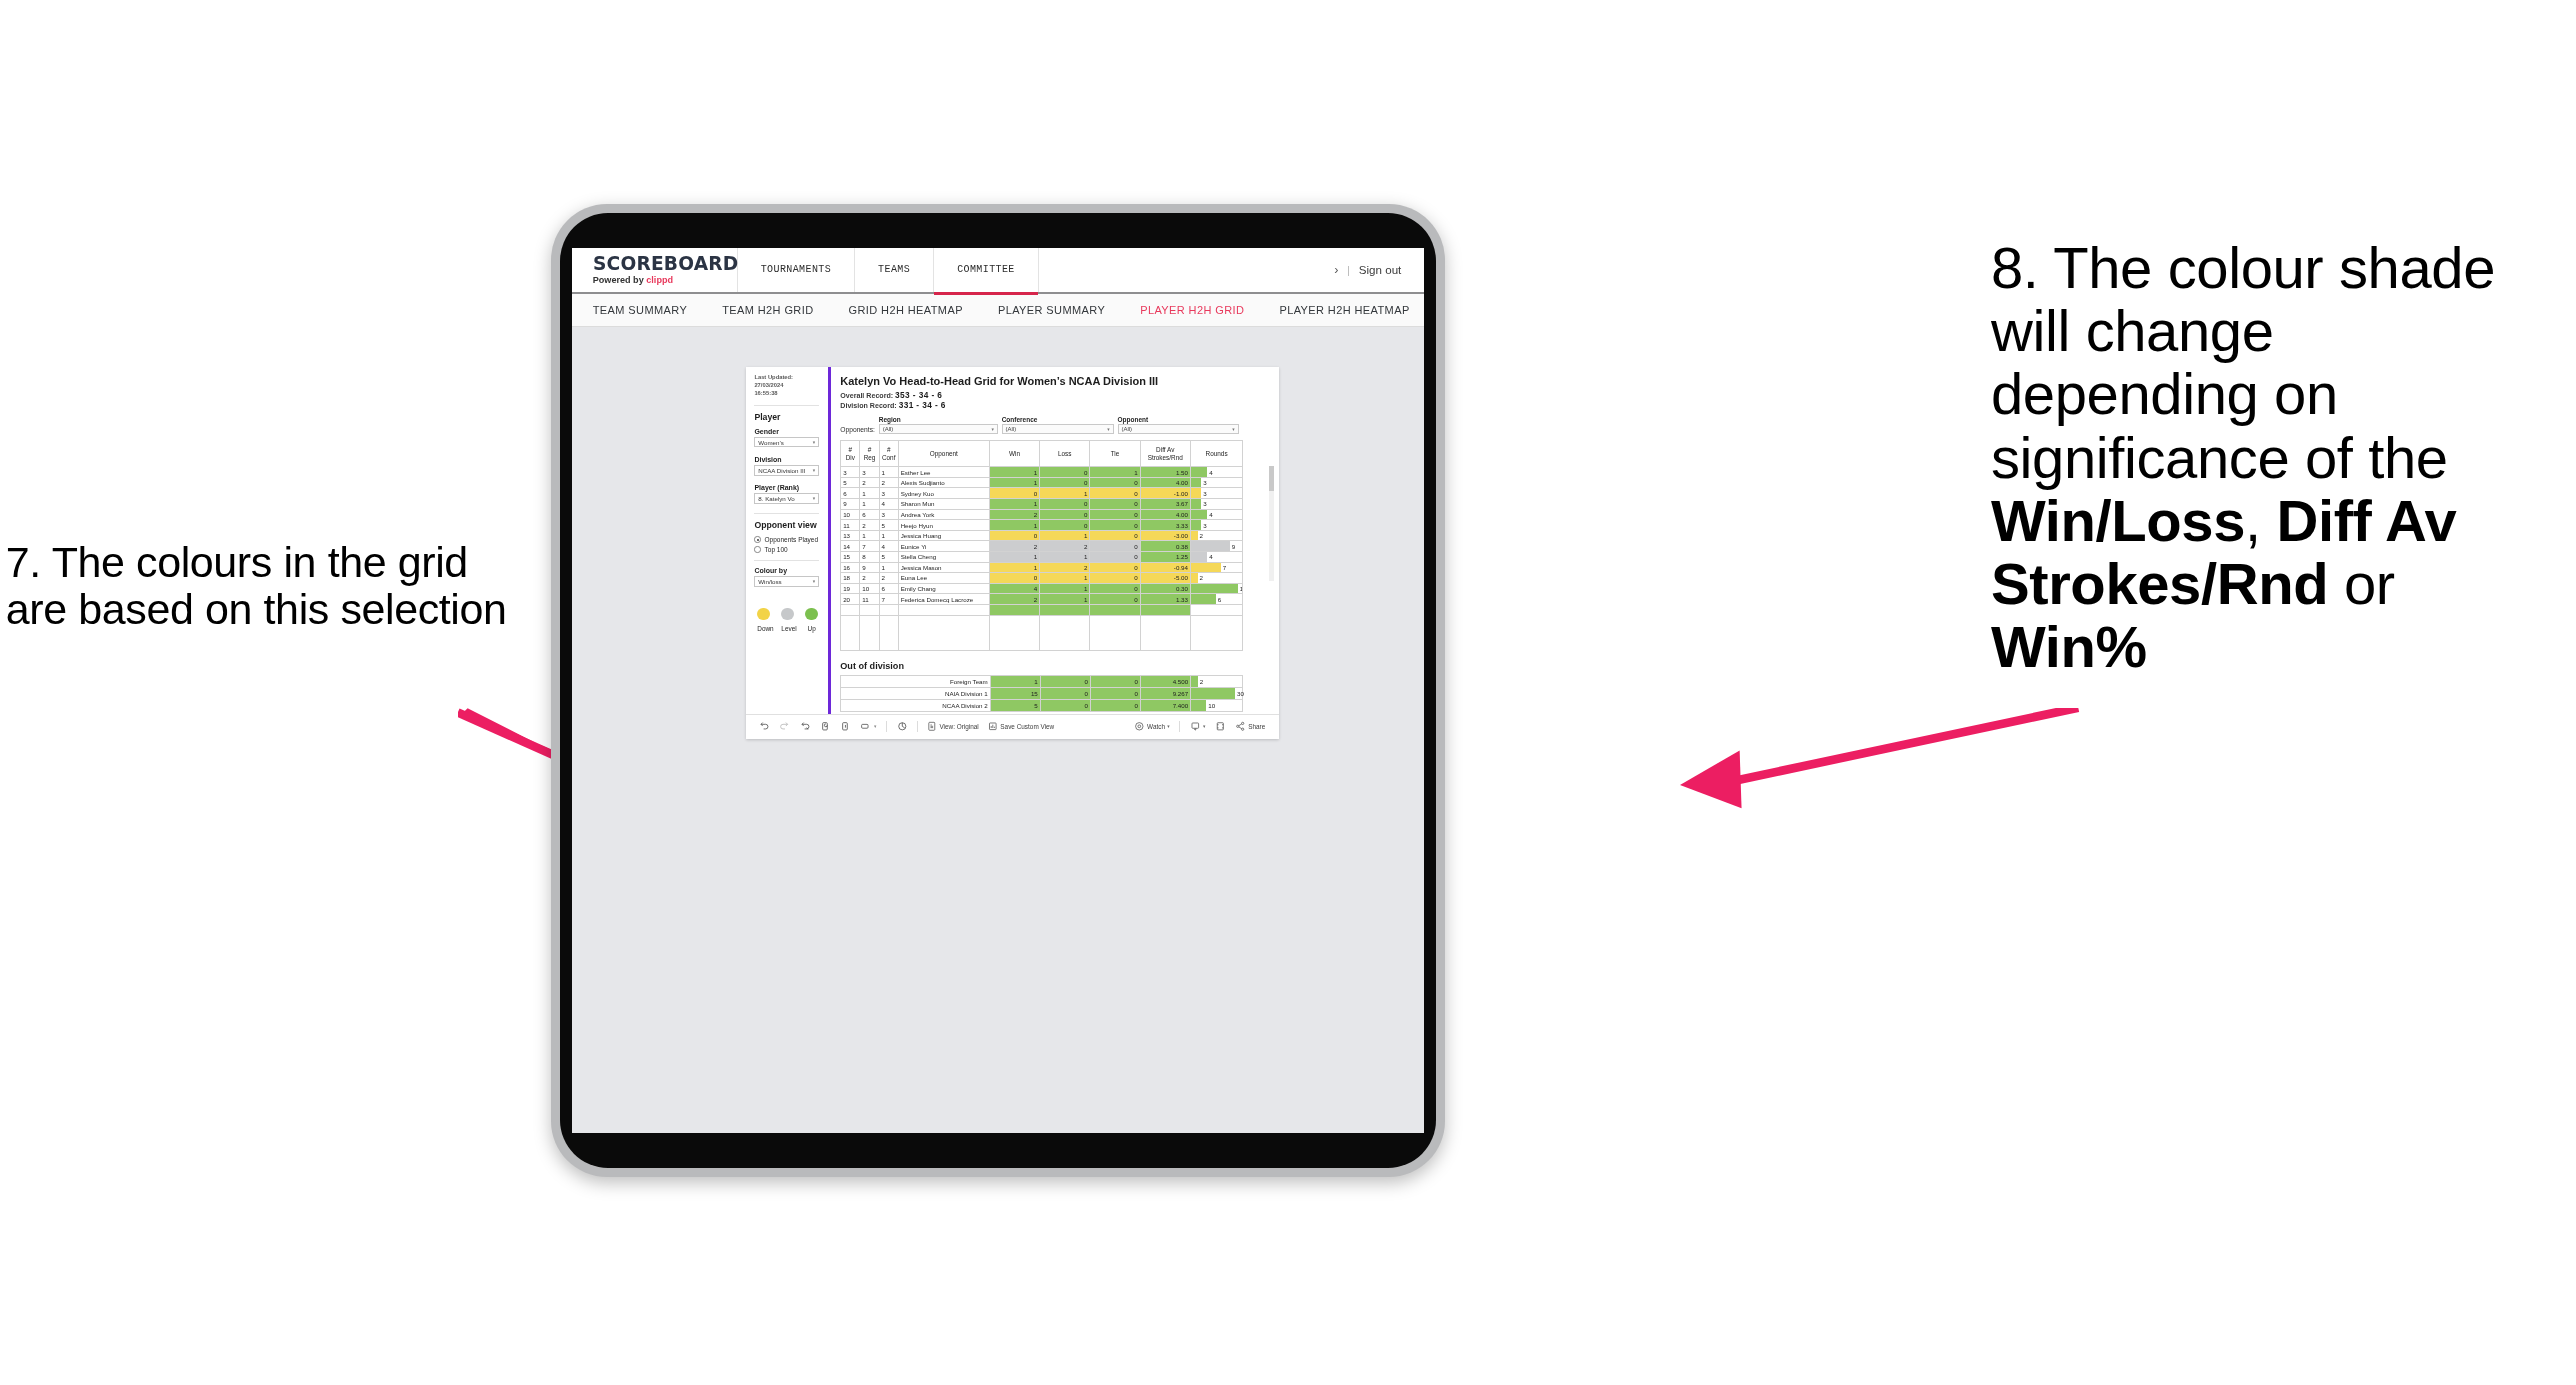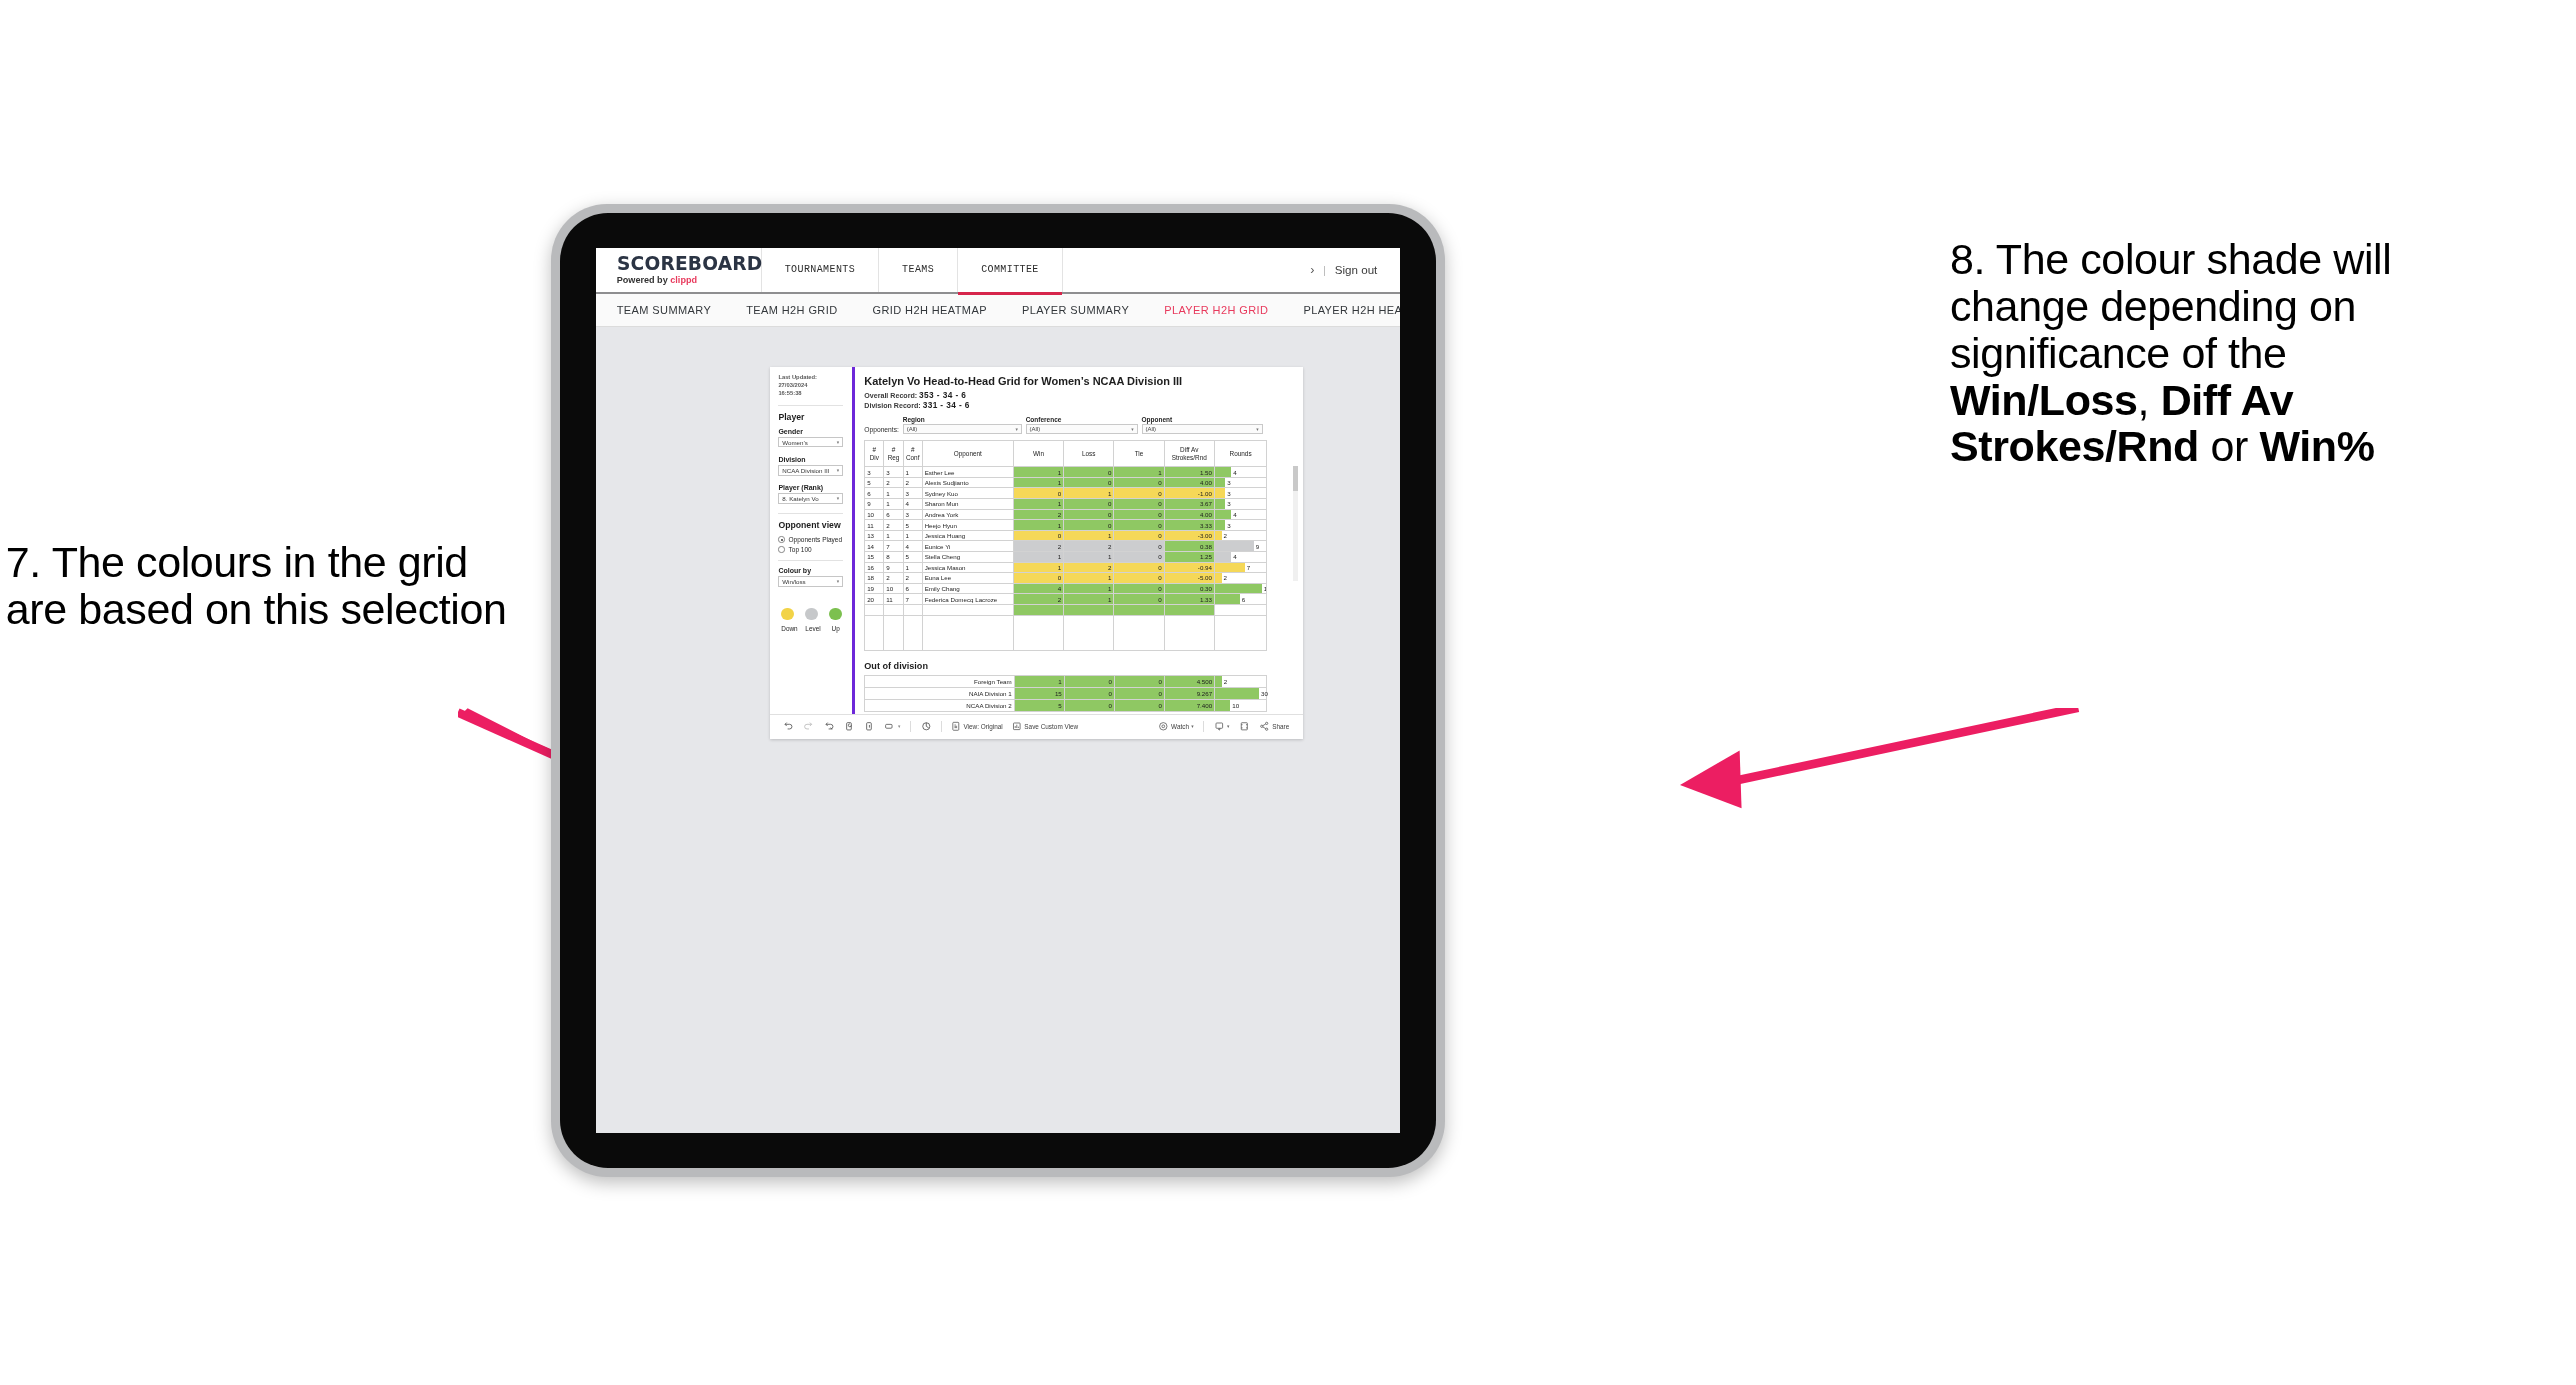--- a/index.html
+++ b/index.html
@@ -18,41 +18,41 @@
     color:#000;
     font-family:"Liberation Sans", sans-serif;
     font-weight:400;
     letter-spacing:-0.4px;
   }
   #annot-left {
     left:5.8px; top:539px; width:520px;
     font-size:43px; line-height:1.09;
   }
   #annot-right {
-    left:1950px; top:236px; width:510px;
-    font-size:43px; line-height:1.09;
+    left:1991px; top:236px; width:510px;
+    font-size:58px; line-height:1.09;
   }
   #annot-right b { font-weight:700; }
 
   .arrow { position:absolute; }
 
   
   #tablet {
     position:absolute; left:551px; top:204px;
     width:894px; height:973px;
     background:#b9babc;
     border-radius:56px;
     padding:8.7px;
     box-shadow:0 5.8px 17.3px rgba(0,0,0,.25);
   }
   #tablet-inner {
     width:100%; height:100%;
     background:#0a0a0a;
     border-radius:48px;
-    padding:35px 36px;
+    padding:35px 12px;
   }
   #screen {
     width:100%; height:100%;
     background:#e6e7ea;
     overflow:hidden;
     position:relative;
   }
 
   
   #app-header {

